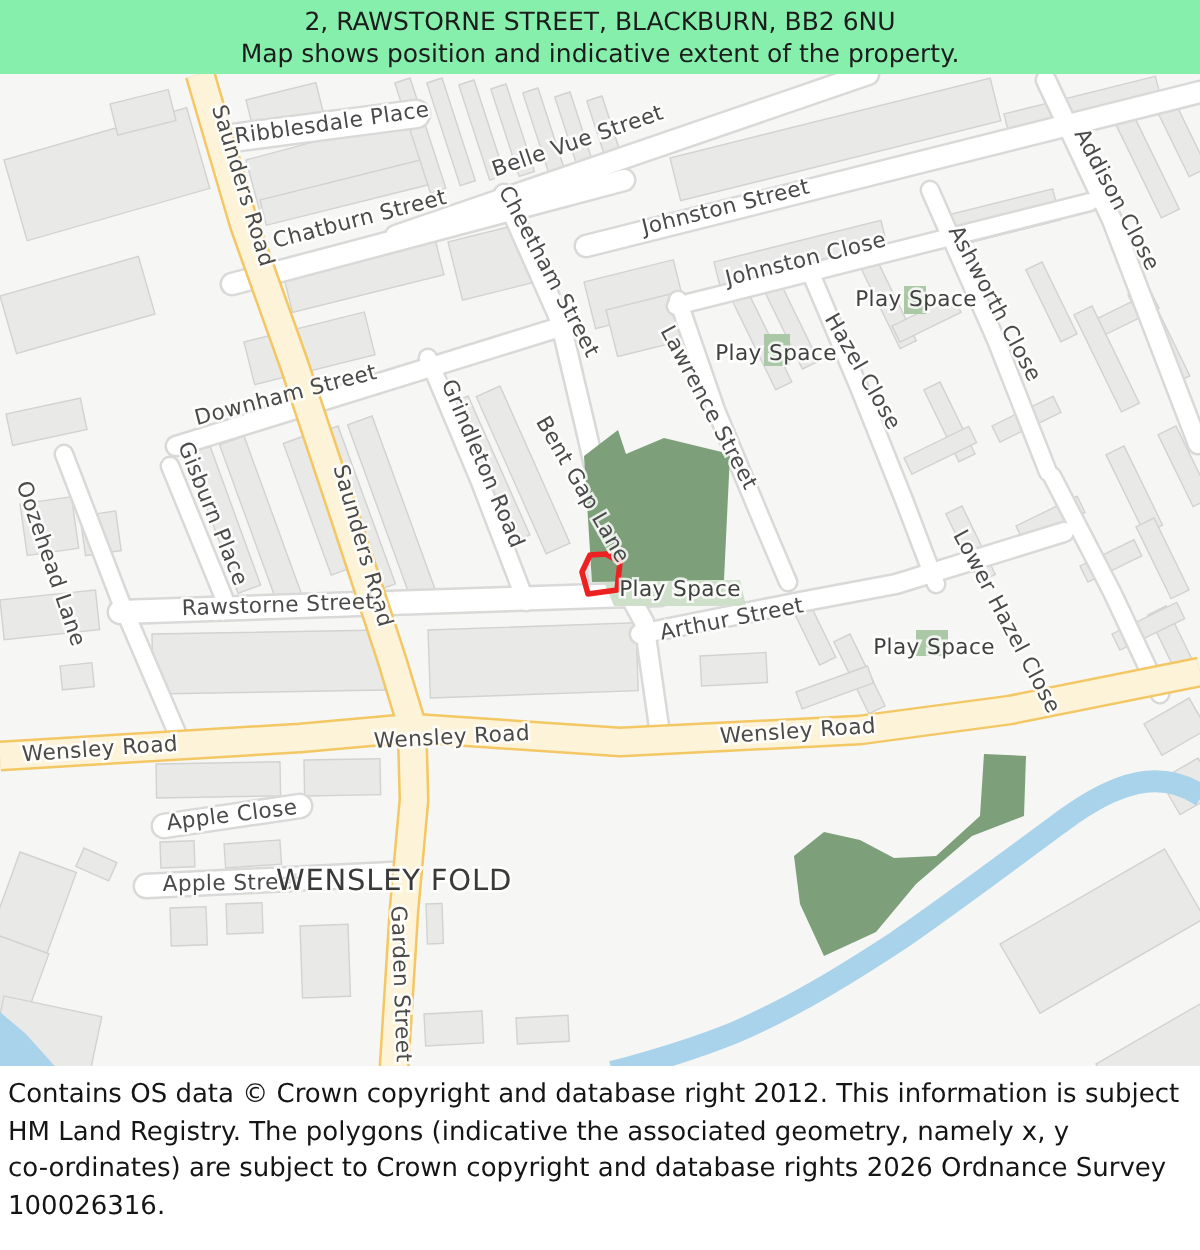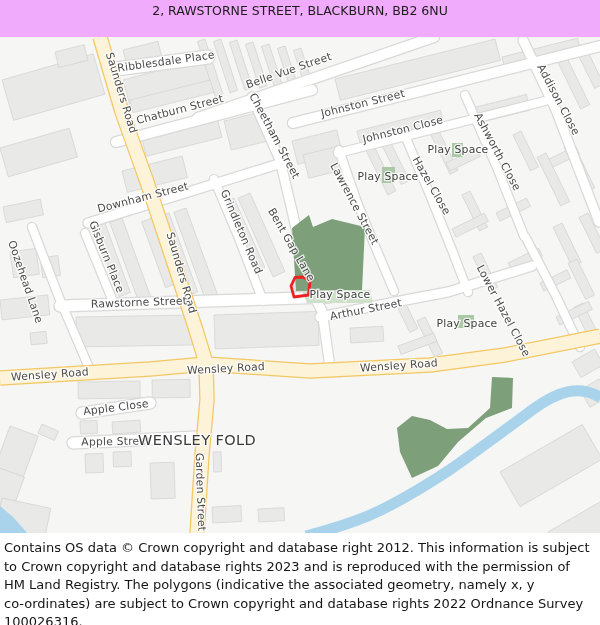--- a/index.html
+++ b/index.html
@@ -1,37 +1,38 @@
 <!DOCTYPE html>
 <html><head>
 <meta charset="utf-8">
 <style>
   html,body{margin:0;padding:0;background:#ffffff;}
   body{width:600px;height:625px;font-family:"DejaVu Sans",sans-serif;overflow:hidden;}
-  .header{height:37px;text-align:center;padding-top:3px;box-sizing:border-box;background:#f0abfc;}
+  .header{height:37px;text-align:center;padding-top:3px;box-sizing:border-box;background:#86efac;}
   .header .l1{font-size:12.5px;color:#1c1c1c;line-height:16px;}
   .header .l2{font-size:12.5px;color:#1c1c1c;line-height:16px;}
   .map{position:relative;width:600px;height:496px;background:#f6f6f5;}
   svg{display:block;}
   .b{fill:#e9e9e8;stroke:#d2d2d0;stroke-width:.7;}
   .rc{fill:none;stroke:#d9d9d8;stroke-linecap:round;stroke-linejoin:round;}
   .rf{fill:none;stroke:#ffffff;stroke-linecap:round;stroke-linejoin:round;}
   .mc{fill:none;stroke:#f3c763;stroke-linecap:butt;stroke-linejoin:round;}
   .mf{fill:none;stroke:#fdf3d8;stroke-linecap:butt;stroke-linejoin:round;}
   .lbl{font-size:10.8px;fill:#4a4a4a;stroke:#ffffff;stroke-width:2.6px;stroke-opacity:.82;
        paint-order:stroke;text-anchor:middle;dominant-baseline:middle;letter-spacing:.2px;}
   .play{fill:#3f3f3f;}
   .lg{font-size:14.5px;fill:#3a3a3a;letter-spacing:.4px;}
   .footer{padding:6px 4px 0 4px;font-size:13px;line-height:18.6px;color:#151515;}
 </style>
 </head>
 <body>
 
 <div class="header">
   <div class="l1">2, RAWSTORNE STREET, BLACKBURN, BB2 6NU</div>
+  <div class="l2">Map shows position and indicative extent of the property.</div>
 </div>
 
 <div class="map">
 <svg width="600" height="496" viewBox="0 37 600 496">
 
   <rect x="0" y="37" width="600" height="496" fill="#f6f6f5"></rect>
 
   <g>
     <rect class="b" transform="translate(2 80) rotate(-16)" width="95" height="42"></rect>
     <rect class="b" transform="translate(0 148) rotate(-16)" width="72" height="30"></rect>
@@ -213,17 +214,16 @@
     <text class="lbl" transform="translate(116 408) rotate(-7)">Apple Close</text>
     <text class="lbl" transform="translate(116 442) rotate(-1)">Apple Street</text>
     <text class="lbl lg" transform="translate(197 441)">WENSLEY FOLD</text>
     <text class="lbl" transform="translate(200 492) rotate(88)">Garden Street</text>
   </g>
 </svg>
 </div>
 
 <div class="footer">
   <div>Contains OS data © Crown copyright and database right 2012. This information is subject</div>
-  <div>to Crown copyright and database rights 2023 and is reproduced with the permission of</div>
   <div>HM Land Registry. The polygons (indicative the associated geometry, namely x, y</div>
-  <div>co-ordinates) are subject to Crown copyright and database rights 2022 Ordnance Survey</div>
+  <div>co-ordinates) are subject to Crown copyright and database rights 2026 Ordnance Survey</div>
   <div>100026316.</div>
 </div>
 
 </body></html>

